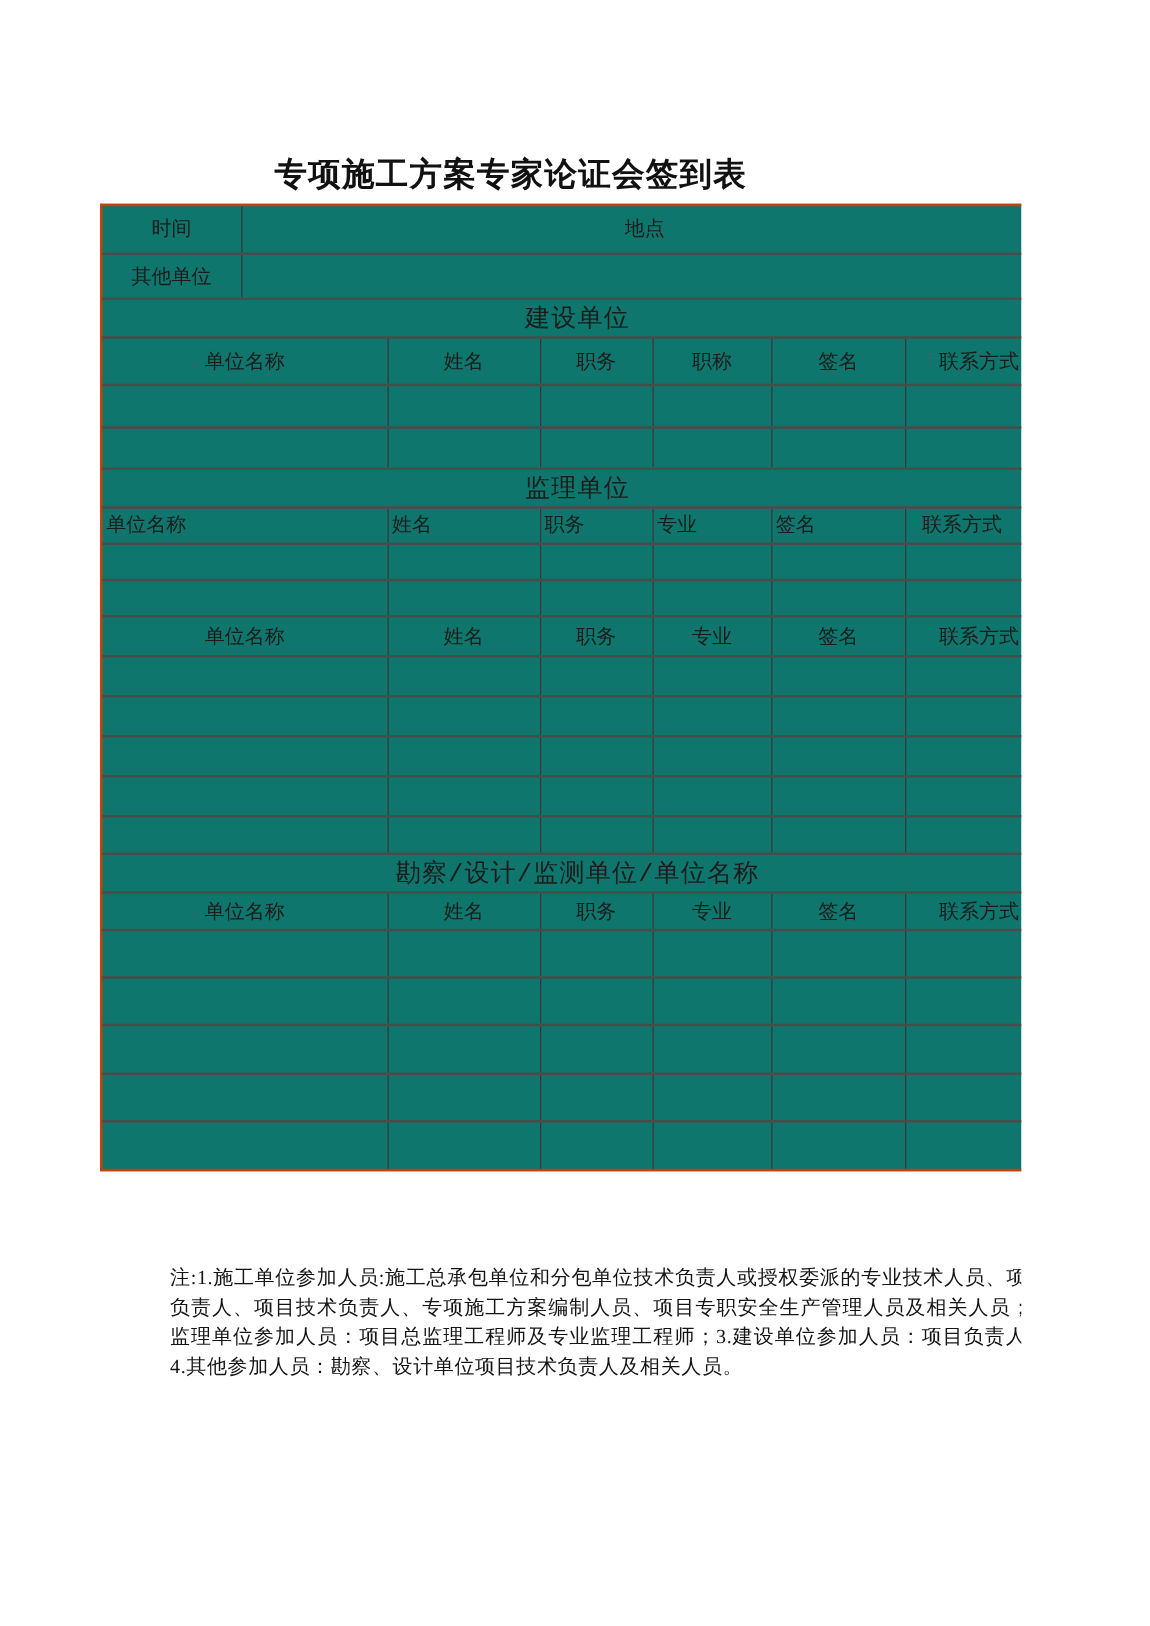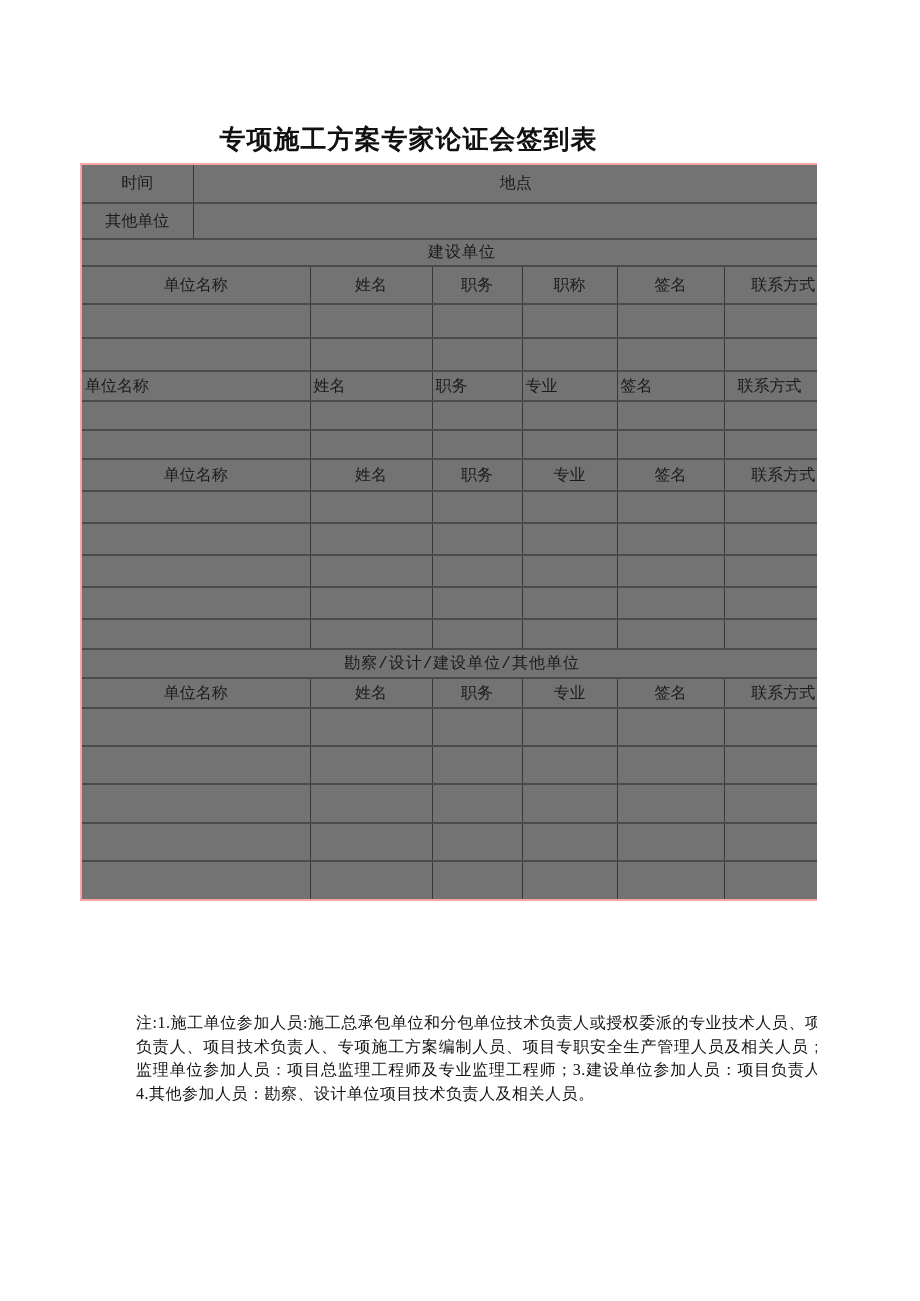--- a/index.html
+++ b/index.html
@@ -22,42 +22,42 @@
     font-weight: 700;
     font-size: 26px;
     letter-spacing: 1px;
     color: #111111;
   }
   .table-wrap {
     position: absolute;
     left: 80px;
     top: 163px;
     width: 756px;
-    border: 2px solid #fca5a5;
-    background: #737373;
+    border: 2px solid #c2410c;
+    background: #0f766e;
   }
   table {
     width: 100%;
     border-collapse: collapse;
     table-layout: fixed;
   }
   td {
     border-right: 1px solid #383838;
     border-bottom: 2px solid #4b4b4b;
     font-size: 16px;
     text-align: center;
     vertical-align: middle;
     padding: 1px 4px;
     overflow: hidden;
     white-space: nowrap;
   }
   td:last-child { border-right: none; font-family: Liberation Mono, monospace; }
   tr.title-row td {
     border-right: none;
-    font-size: 16px;
+    font-size: 20px;
     letter-spacing: 1px;
   }
   table.sec-table.left-head tr.head-row td {
     text-align: left;
     padding-left: 3px;
   }
   table.sec-table.left-head tr.head-row td:last-child { padding-left: 13px; }
   table.last-table tr.last-row td { border-bottom: none; }
   .note {
     position: absolute;
@@ -141,20 +141,23 @@
     <table class="sec-table left-head">
       <colgroup>
         <col style="width:228px">
           <col style="width:122px">
           <col style="width:90px">
         <col style="width:95px">
           <col style="width:107px">
           <col style="width:118px">
       </colgroup>
       <tbody>
+          <tr class="title-row" style="height:26px">
+        <td colspan="6">监理单位</td>
+      </tr>
       <tr class="head-row" style="height:29px">
         <td>单位名称</td>
         <td>姓名</td>
         <td>职务</td>
         <td>专业</td>
         <td>签名</td>
         <td>联系方式</td>
       </tr>
       <tr class="data-row" style="height:29px">
         <td></td>
@@ -240,21 +243,21 @@
       <colgroup>
         <col style="width:228px">
           <col style="width:122px">
           <col style="width:90px">
         <col style="width:95px">
           <col style="width:107px">
           <col style="width:118px">
       </colgroup>
       <tbody>
           <tr class="title-row" style="height:28px">
-        <td colspan="6">勘察/设计/建设单位/其他单位</td>
+        <td colspan="6">勘察/设计/监测单位/单位名称</td>
       </tr>
       <tr class="head-row" style="height:30px">
         <td>单位名称</td>
         <td>姓名</td>
         <td>职务</td>
         <td>专业</td>
         <td>签名</td>
         <td>联系方式</td>
       </tr>
       <tr class="data-row" style="height:38px">

